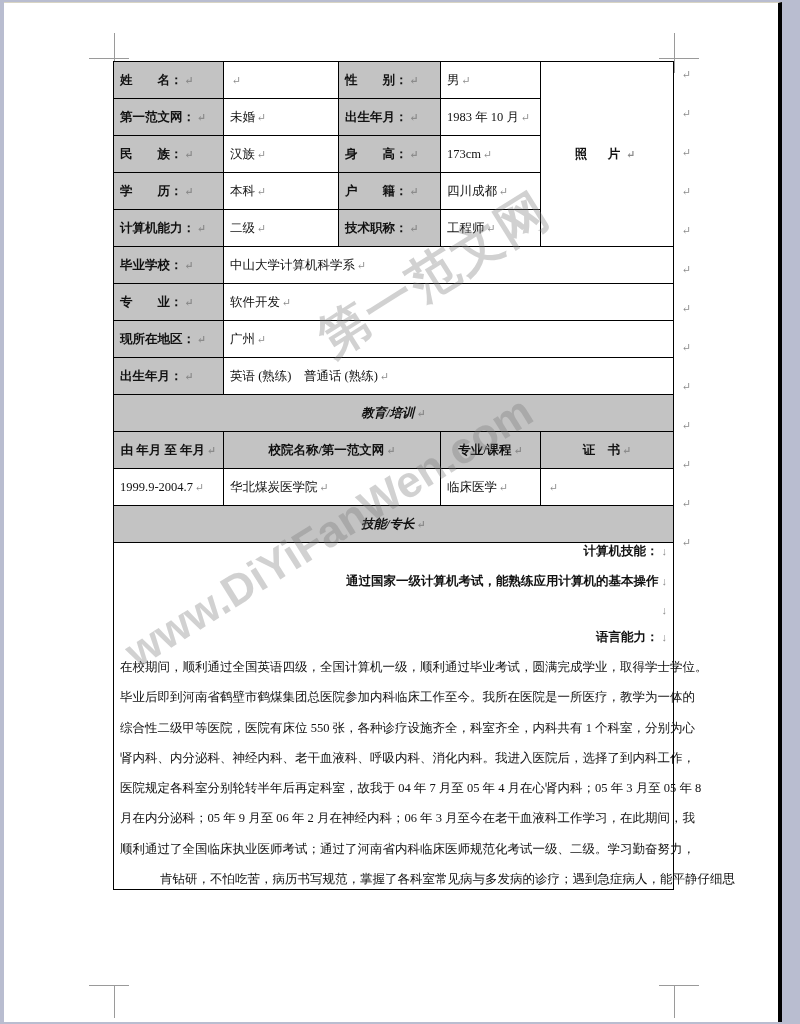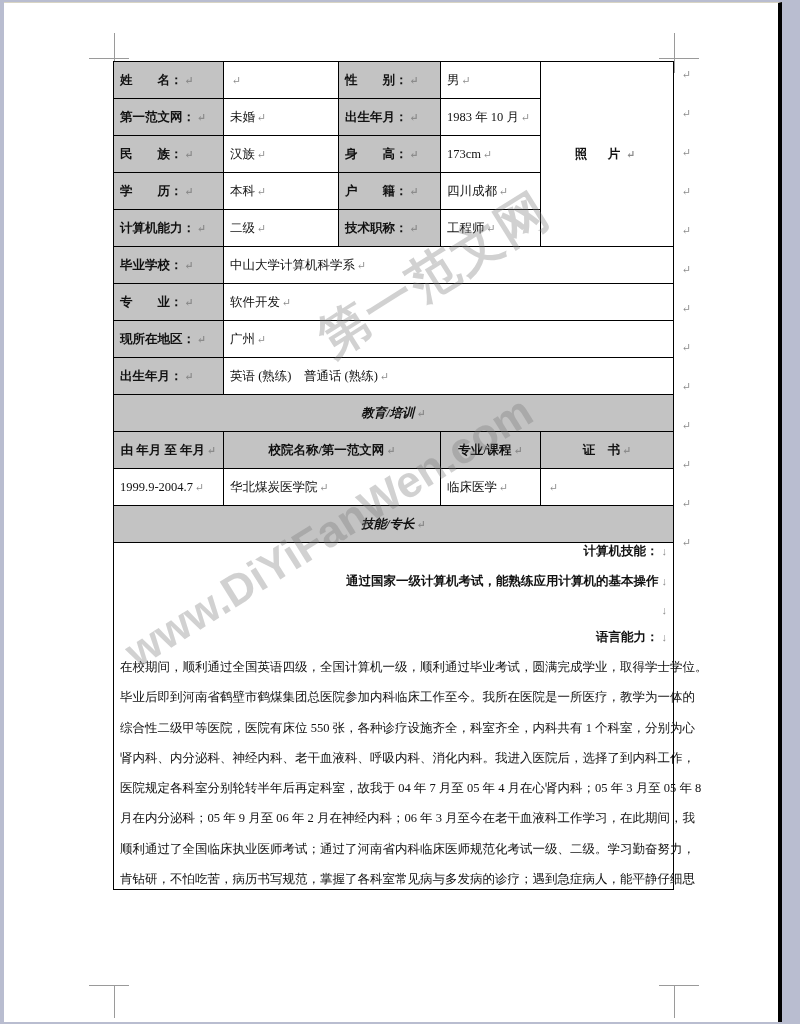--- a/index.html
+++ b/index.html
@@ -334,21 +334,21 @@
 
             <p class="ft-head"><span>语言能力：</span><span class="arrowdown">↓</span></p>
 
             <p class="ft-para">在校期间，顺利通过全国英语四级，全国计算机一级，顺利通过毕业考试，圆满完成学业，取得学士学位。</p>
             <p class="ft-para">毕业后即到河南省鹤壁市鹤煤集团总医院参加内科临床工作至今。我所在医院是一所医疗，教学为一体的</p>
             <p class="ft-para">综合性二级甲等医院，医院有床位 550 张，各种诊疗设施齐全，科室齐全，内科共有 1 个科室，分别为心</p>
             <p class="ft-para">肾内科、内分泌科、神经内科、老干血液科、呼吸内科、消化内科。我进入医院后，选择了到内科工作，</p>
             <p class="ft-para">医院规定各科室分别轮转半年后再定科室，故我于 04 年 7 月至 05 年 4 月在心肾内科；05 年 3 月至 05 年 8</p>
             <p class="ft-para">月在内分泌科；05 年 9 月至 06 年 2 月在神经内科；06 年 3 月至今在老干血液科工作学习，在此期间，我</p>
             <p class="ft-para">顺利通过了全国临床执业医师考试；通过了河南省内科临床医师规范化考试一级、二级。学习勤奋努力，</p>
-            <p class="ft-para" style="margin-bottom:2px;">肯钻研，不怕吃苦，病历书写规范，掌握了各科室常见病与多发病的诊疗；遇到急症病人，能平静仔细思</p>
+            <p class="ft-para" style="margin-bottom:2px;margin-left:40px;">肯钻研，不怕吃苦，病历书写规范，掌握了各科室常见病与多发病的诊疗；遇到急症病人，能平静仔细思</p>
 
           </td>
         </tr>
 
       </tbody>
     </table>
 
   </div>
 </div>
 

